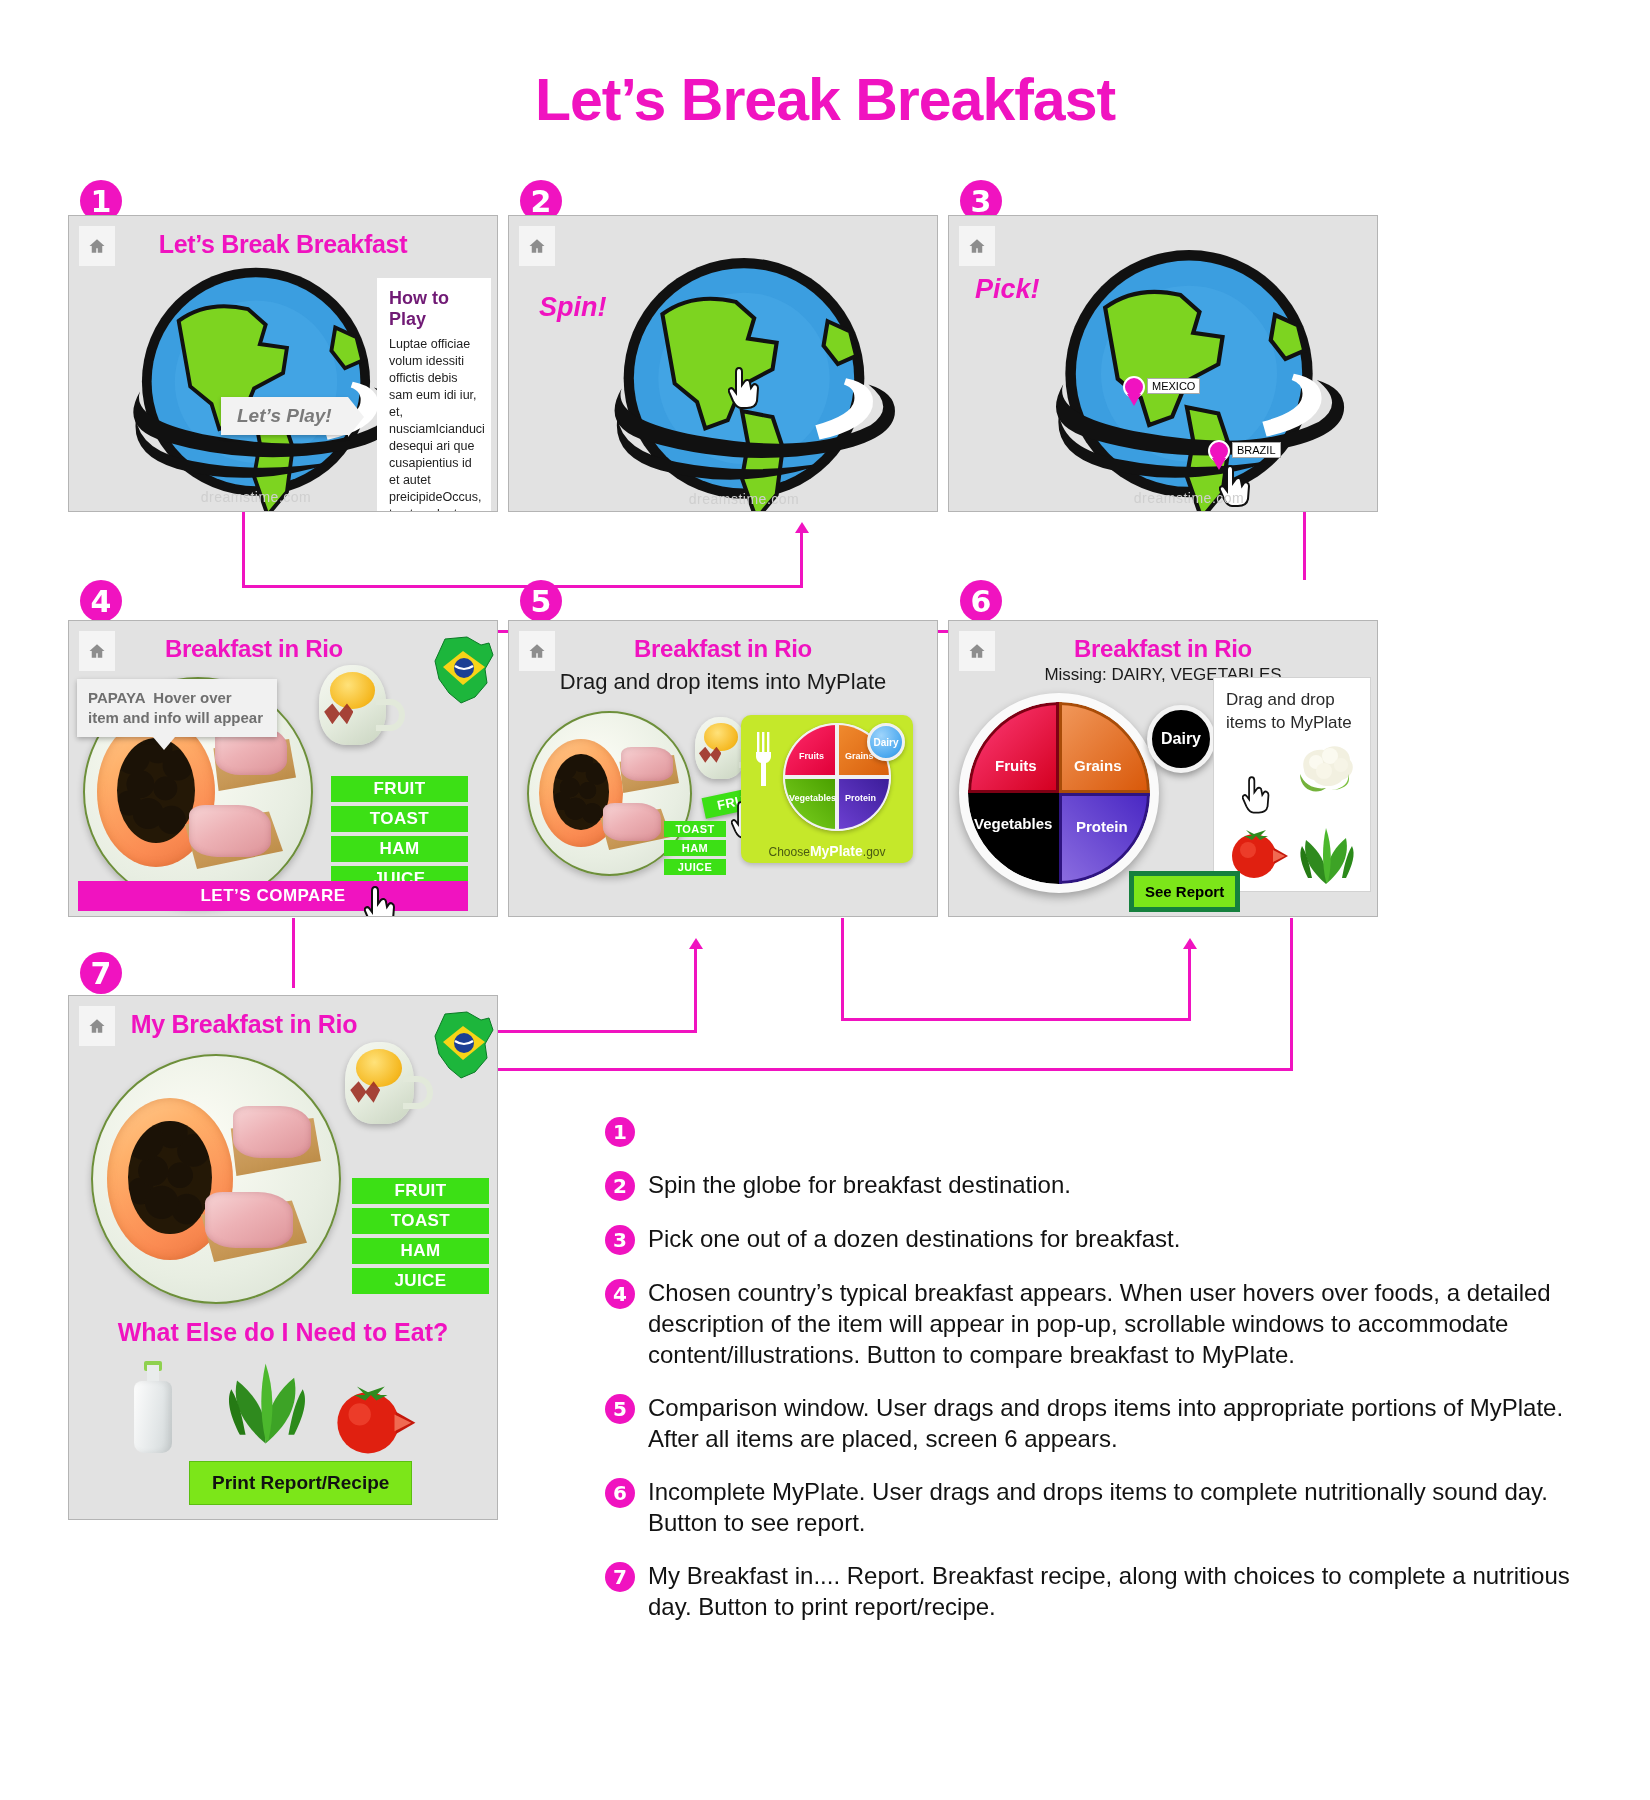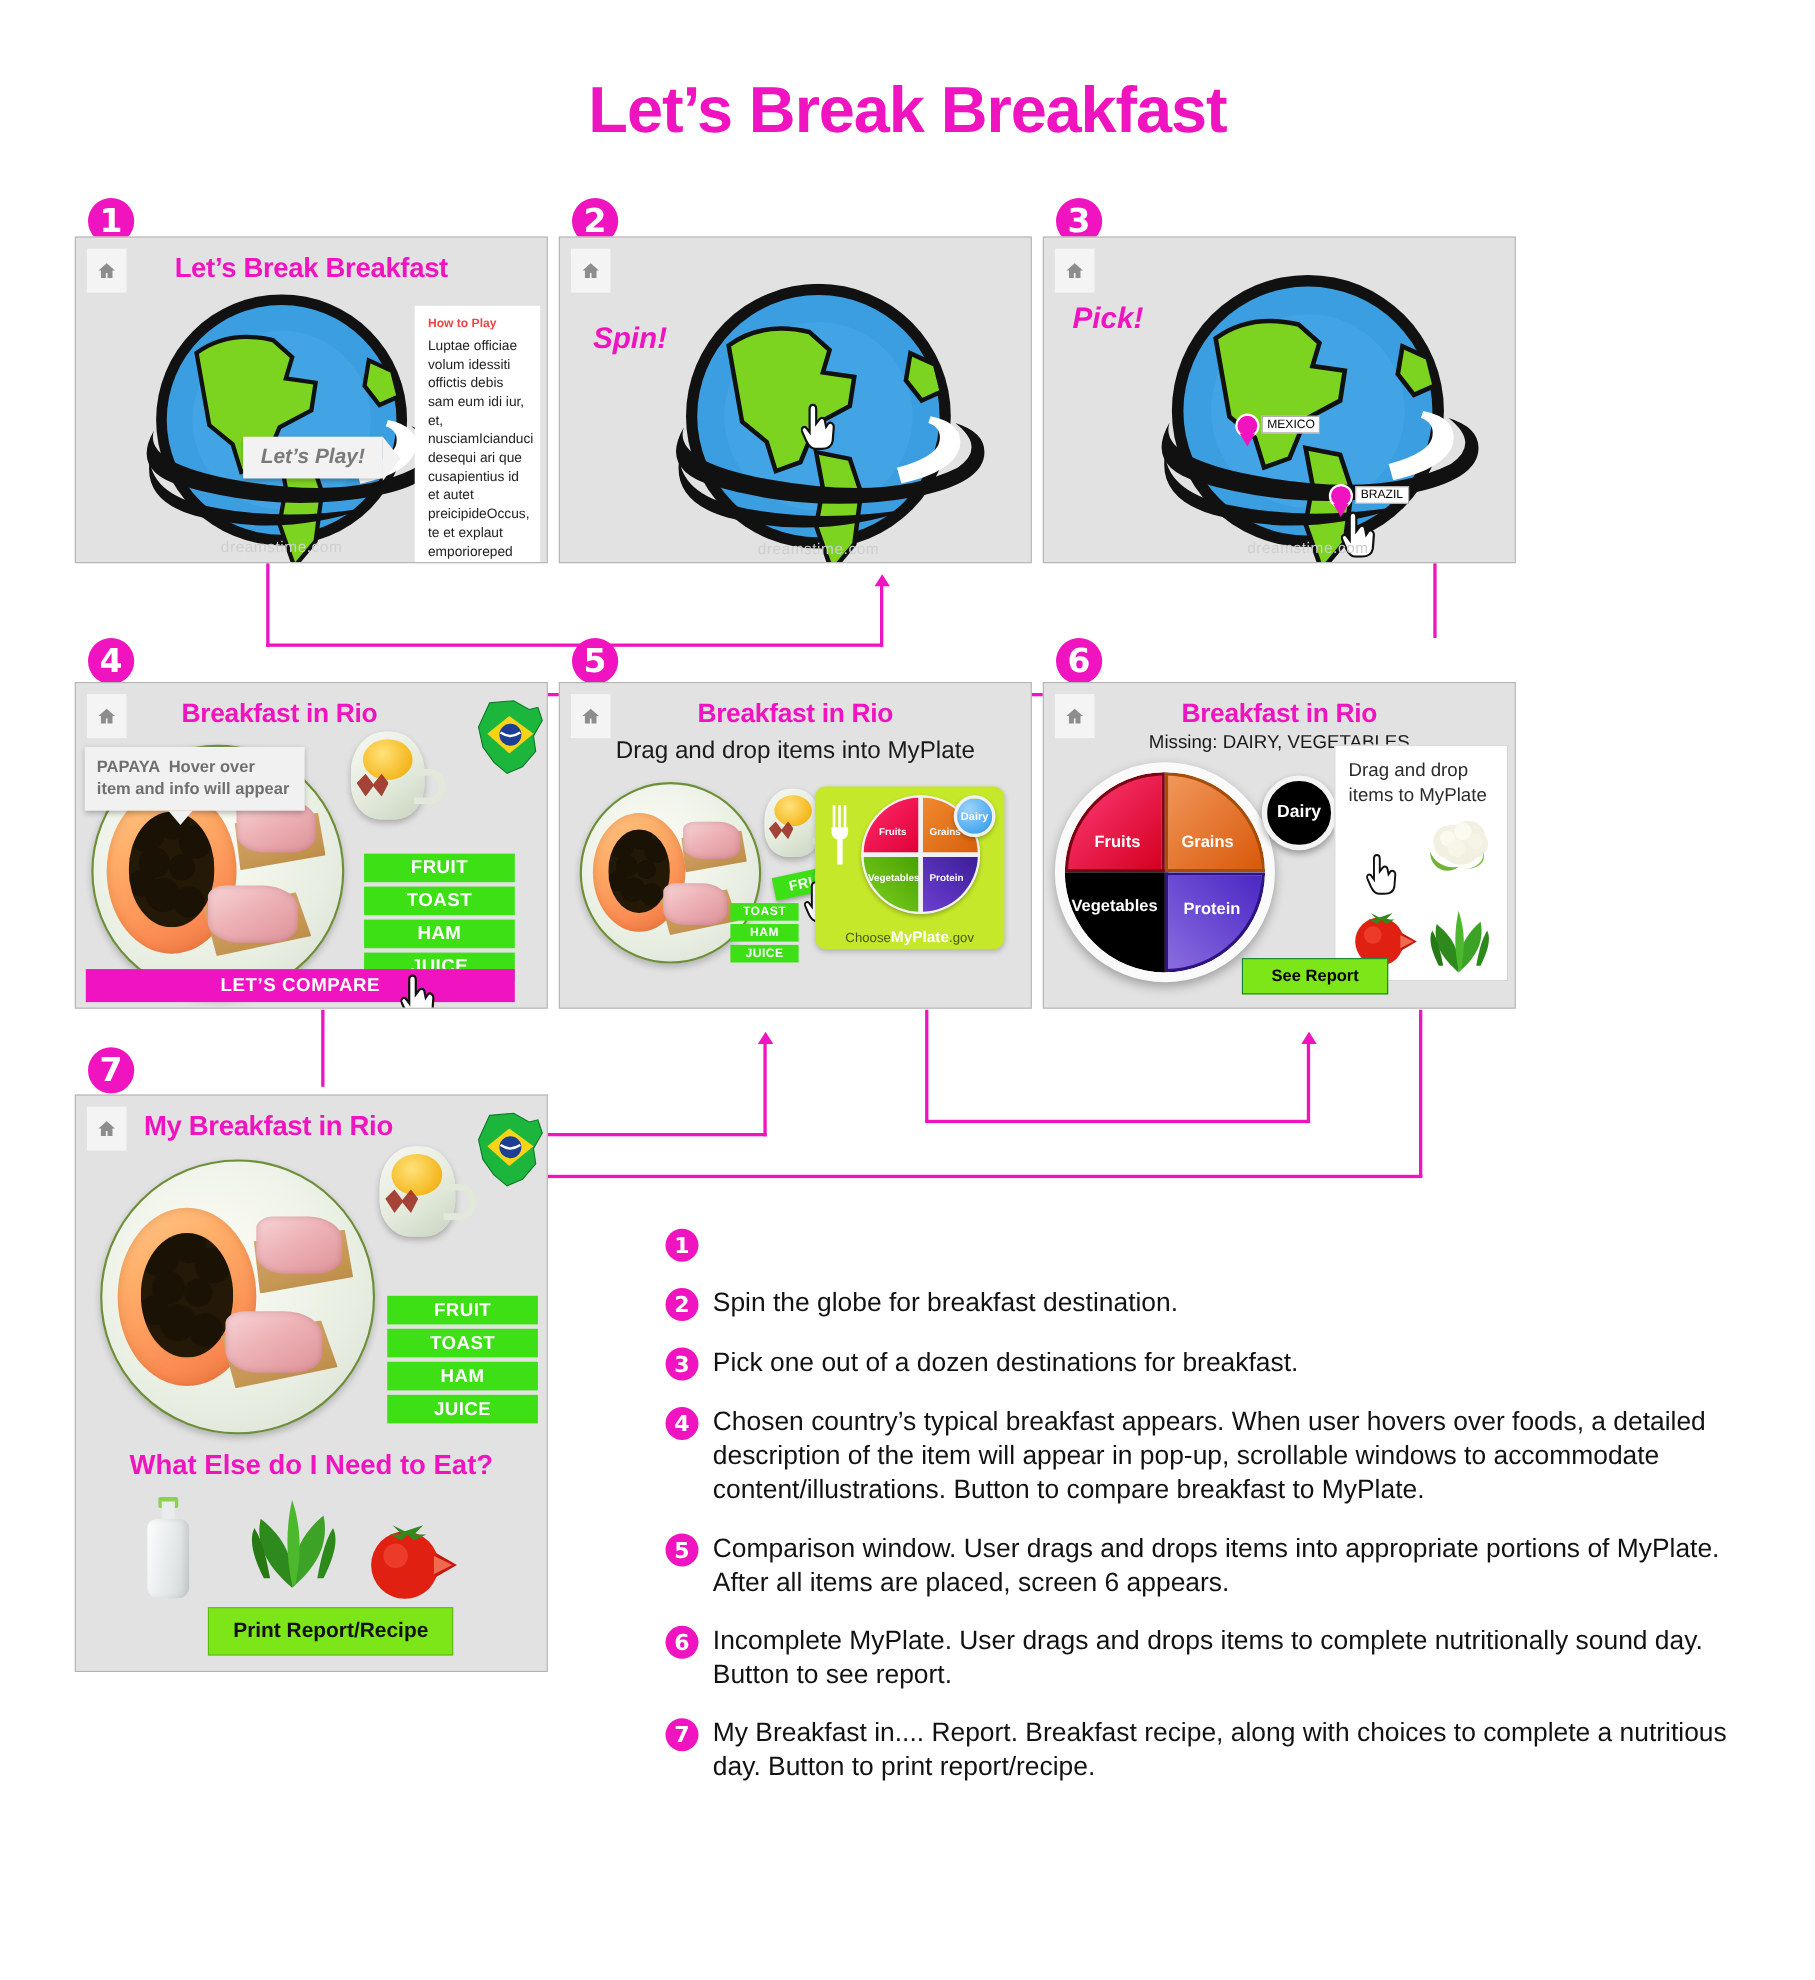--- a/index.html
+++ b/index.html
@@ -66,21 +66,21 @@
   }
   .spin-label{
     position:absolute; color:#f013c0; font-weight:bold;
     font-size:27px; font-style:italic;
   }
   
   .howto{
     position:absolute; background:#fff;
     padding:10px 12px 0 12px;
   }
-  .howto h4{ font-size:11px; margin-bottom:6px; color:#ef4444; }
+  .howto h4{ font-size:18px; margin-bottom:6px; color:#701a75; }
   .howto p{ font-size:12.5px; line-height:17px; color:#222; }
   
   .pin { position:absolute; width:22px; height:32px; }
   .pin .head{
     width:22px;height:22px;border-radius:50%;
     background:#f013c0; border:2px solid #fff;
   }
   .pin .tip{
     width:0;height:0;margin:-4px auto 0 auto;
     border-left:7px solid transparent;border-right:7px solid transparent;
@@ -241,22 +241,22 @@
   }
   .dd-box{
     position:absolute; background:#fff;
     border:1px solid #d2d2d2;
   }
   .dd-text{
     font-size:17px; color:#2a2a2a; line-height:23px; padding:10px 12px 0 12px;
   }
   .see-report{
     position:absolute; background:#7ce619; color:#000;
-    font-weight:bold; font-size:15px; padding:7px 26px;
-    border:1px solid #15803d;
+    font-weight:bold; font-size:15px; padding:7px 11px;
+    border:5px solid #15803d;
   }
   .print-btn{
     position:absolute; background:#7ce619; color:#111;
     font-weight:bold; font-size:19px; padding:10px 22px;
     border:1px solid #5bbf10;
   }
   .what-else{
     position:absolute; width:100%; text-align:center;
     color:#f013c0; font-weight:bold; font-size:25px;
   }

